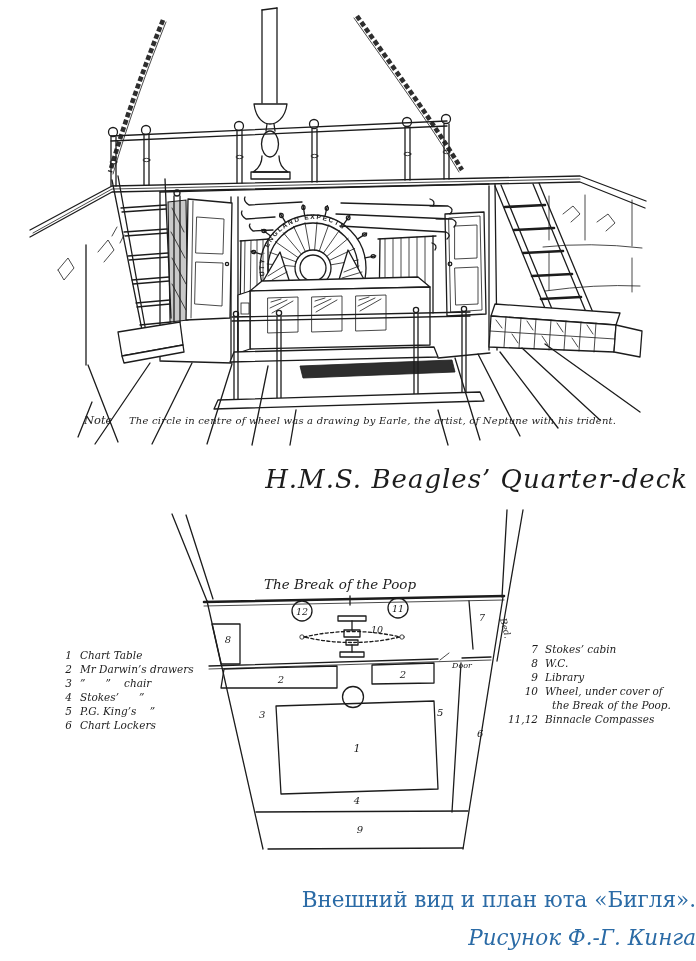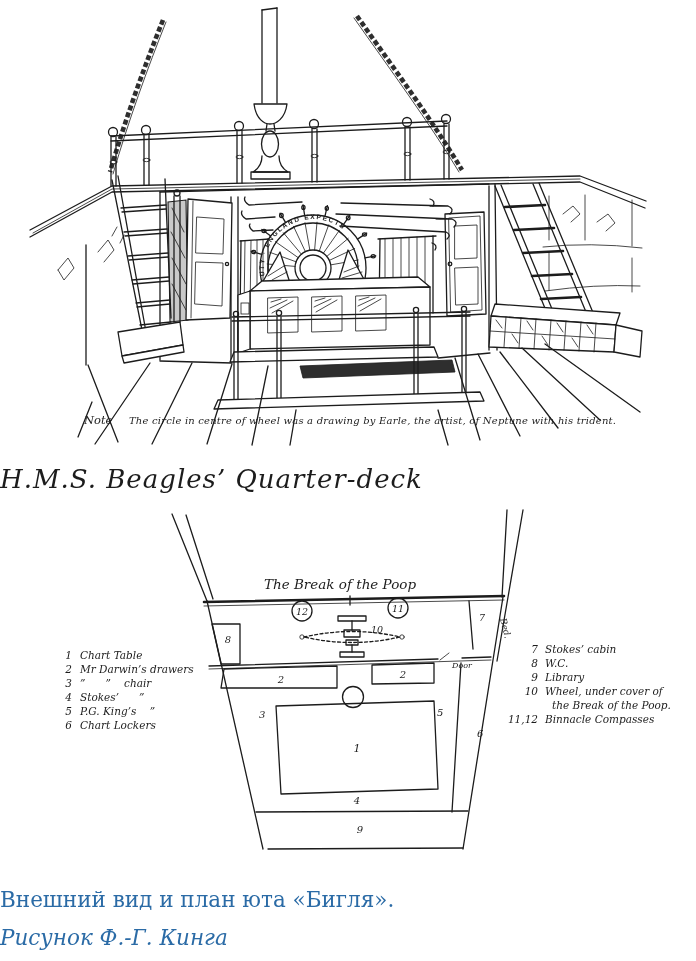--- a/index.html
+++ b/index.html
@@ -10,23 +10,23 @@
   .ln   { stroke:var(--ink); fill:none; stroke-width:1.3; stroke-linecap:round; stroke-linejoin:round; }
   .thn  { stroke:var(--ink); fill:none; stroke-width:0.8; stroke-linecap:round; }
   .thk  { stroke:var(--ink); fill:none; stroke-width:2.6; stroke-linecap:round; }
   .rope { stroke:var(--ink); fill:none; stroke-width:4.6; stroke-dasharray:5 2.6; opacity:.92; }
   .wht  { fill:#ffffff; stroke:var(--ink); stroke-width:1.3; stroke-linejoin:round; }
   .drk  { fill:#2e2e2e; stroke:var(--ink); stroke-width:0.8; }
   .gry  { fill:#c9c9c9; stroke:var(--ink); stroke-width:1.1; }
   .hand { font-family:"DejaVu Serif", serif; font-style:italic; fill:var(--ink); }
   .rim  { font-family:"Liberation Sans", sans-serif; font-weight:bold; font-size:6.6px;
           letter-spacing:1.6px; fill:var(--ink); }
-  .figtitle { position:absolute; top:464px; left:0; width:688px; text-align:left;
+  .figtitle { position:absolute; top:464px; left:0; width:688px; text-align:right;
           font-style:italic; font-size:26px; letter-spacing:1px; color:var(--ink); }
-  .caption { position:absolute; top:886px; left:0; width:696px; text-align:left;
+  .caption { position:absolute; top:886px; left:0; width:696px; text-align:right;
           color:var(--blue); font-size:21.5px; line-height:28px; }
   .caption .l2 { font-style:italic;margin-top:10px; }
 </style>
 </head>
 <body>
 
 <div class="page">
 
   <svg style="top:0" width="696" height="455" viewBox="0 0 696 455">
 

